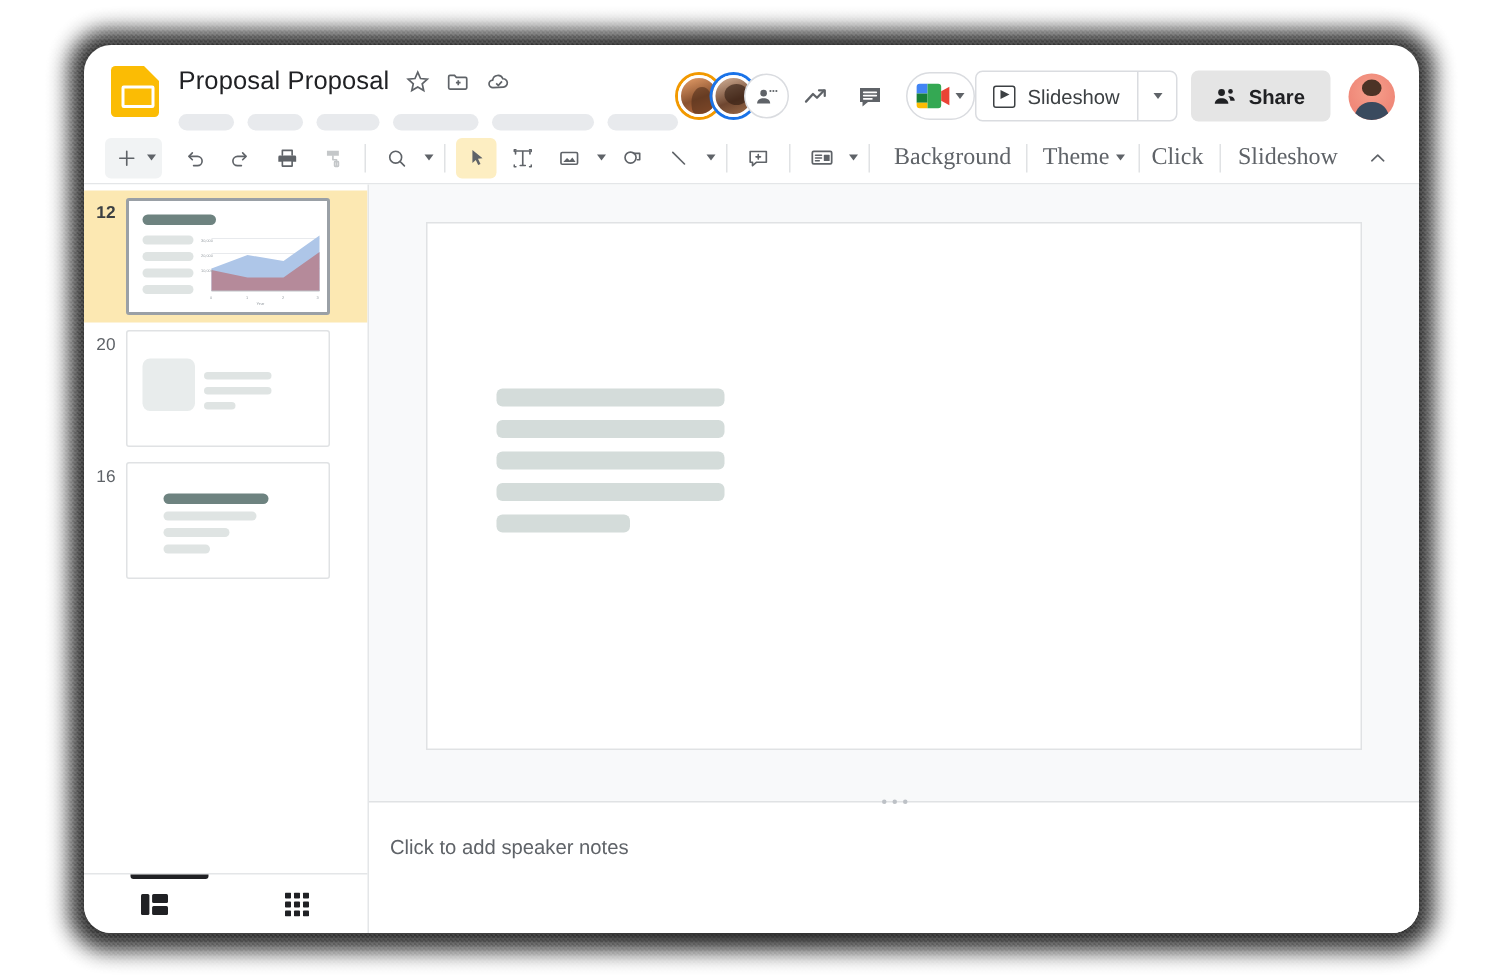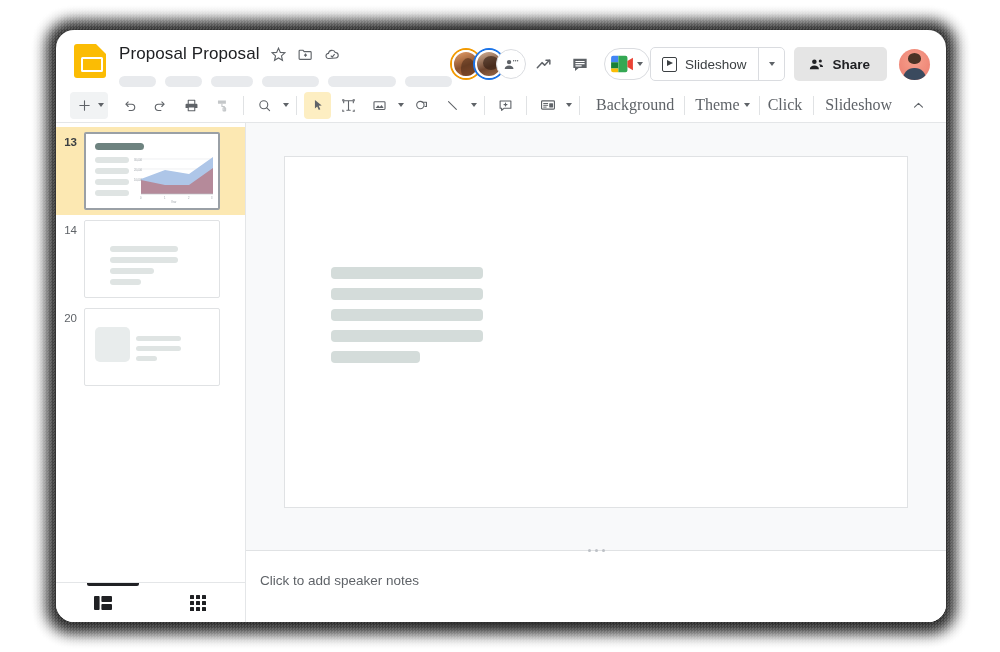--- a/index.html
+++ b/index.html
@@ -154,21 +154,21 @@
   .view-tab { flex:1 1 0; display:flex; align-items:center; justify-content:center; height:100%; }
   .vt-ind { position:absolute; top:0; left:31px; width:52px; height:3px; background:#202124; border-radius:0 0 2px 2px;}
   .ico-filmstrip { width:18px; height:14px; display:block; }
   .ico-grid { width:16px; height:16px; display:block; }
 
   
   .editor { flex:1 1 auto; display:flex; flex-direction:column; background:#f8f9fa; }
   .canvas-area { flex:1 1 auto; position:relative; display:flex; align-items:center; justify-content:center; }
   .slide-canvas { width: 624px; height: 352px; background:#fff; border:1px solid #e0e2e4; position:relative; margin-top:-10px; }
 
-  .notes-pane { height: 72px; border-top:1px solid #e0e2e4; background:#fff; position:relative; }
+  .notes-pane { height: 88px; border-top:1px solid #e0e2e4; background:#fff; position:relative; }
   .notes-handle { position:absolute; top:-9px; left:50%; transform:translateX(-50%); width:40px; height:16px; display:flex;align-items:center;justify-content:center;gap:4px;}
   .notes-handle i { width:3px;height:3px;border-radius:50%;background:#bdc1c6; display:block;}
   .notes-text { font-size:13.5px; color:#5f6368; padding: 22px 0 0 14px; }
 </style>
 </head>
 <body>
 
 <div id="scene">
   <div id="shadow-grain"></div>
   <div id="shadow"></div>
@@ -408,21 +408,21 @@
           </svg>
       </div>
     </div>
 
     <div class="body">
 
       <div class="filmstrip">
         <div class="strip-scroll">
 
           <div class="slide-row selected">
-            <span class="slide-num">13</span>
+            <span class="slide-num">12</span>
             <div class="thumb">
               <div class="bar dark" style="left:9px;top:9px;width:49px;height:7px"></div>
               <div class="bar" style="left:9px;top:23px;width:34px;height:6px"></div>
               <div class="bar" style="left:9px;top:34px;width:34px;height:6px"></div>
               <div class="bar" style="left:9px;top:45px;width:34px;height:6px"></div>
               <div class="bar" style="left:9px;top:56px;width:34px;height:6px"></div>
               <svg viewBox="0 0 82 52" style="position:absolute;left:47px;top:18px;width:82px;height:52px">
                 <line x1="8" y1="7" x2="80" y2="7" stroke="#e8eaed" stroke-width=".7"></line>
                 <line x1="8" y1="17" x2="80" y2="17" stroke="#e8eaed" stroke-width=".7"></line>
                 <line x1="8" y1="27" x2="80" y2="27" stroke="#e8eaed" stroke-width=".7"></line>
@@ -435,40 +435,40 @@
                 <text x="7" y="47" font-size="2.6" fill="#9aa0a6">0</text>
                 <text x="31" y="47" font-size="2.6" fill="#9aa0a6">1</text>
                 <text x="55" y="47" font-size="2.6" fill="#9aa0a6">2</text>
                 <text x="78" y="47" font-size="2.6" fill="#9aa0a6">3</text>
                 <text x="38" y="51" font-size="2.6" fill="#9aa0a6">Year</text>
               </svg>
             </div>
           </div>
 
 
-          <div class="slide-row">
-            <span class="slide-num">14</span>
-            <div class="thumb">
-              <div class="bar" style="left:25px;top:25px;width:68px;height:6px"></div>
-              <div class="bar" style="left:25px;top:36px;width:68px;height:6px"></div>
-              <div class="bar" style="left:25px;top:47px;width:44px;height:6px"></div>
-              <div class="bar" style="left:25px;top:58px;width:31px;height:6px"></div>
-            </div>
-          </div>
 
           <div class="slide-row">
             <span class="slide-num">20</span>
             <div class="thumb">
               <div class="blockbox" style="left:10px;top:18px;width:35px;height:35px"></div>
               <div class="bar" style="left:51px;top:27px;width:45px;height:5px"></div>
               <div class="bar" style="left:51px;top:37px;width:45px;height:5px"></div>
               <div class="bar" style="left:51px;top:47px;width:21px;height:5px"></div>
             </div>
           </div>
 
+          <div class="slide-row">
+            <span class="slide-num">16</span>
+            <div class="thumb">
+              <div class="bar dark" style="left:24px;top:20px;width:70px;height:7px"></div>
+              <div class="bar" style="left:24px;top:32px;width:62px;height:6px"></div>
+              <div class="bar" style="left:24px;top:43px;width:44px;height:6px"></div>
+              <div class="bar" style="left:24px;top:54px;width:31px;height:6px"></div>
+            </div>
+          </div>
         </div>
 
         <div class="strip-footer">
           <span class="vt-ind"></span>
           <div class="view-tab">
             <svg class="ico-filmstrip" viewBox="0 0 18 14">
               <rect x="0" y="0" width="5.6" height="14" rx="1" fill="#202124"></rect>
               <rect x="7.4" y="0" width="10.6" height="6" rx="1" fill="#202124"></rect>
               <rect x="7.4" y="8" width="10.6" height="6" rx="1" fill="#202124"></rect>
             </svg>

